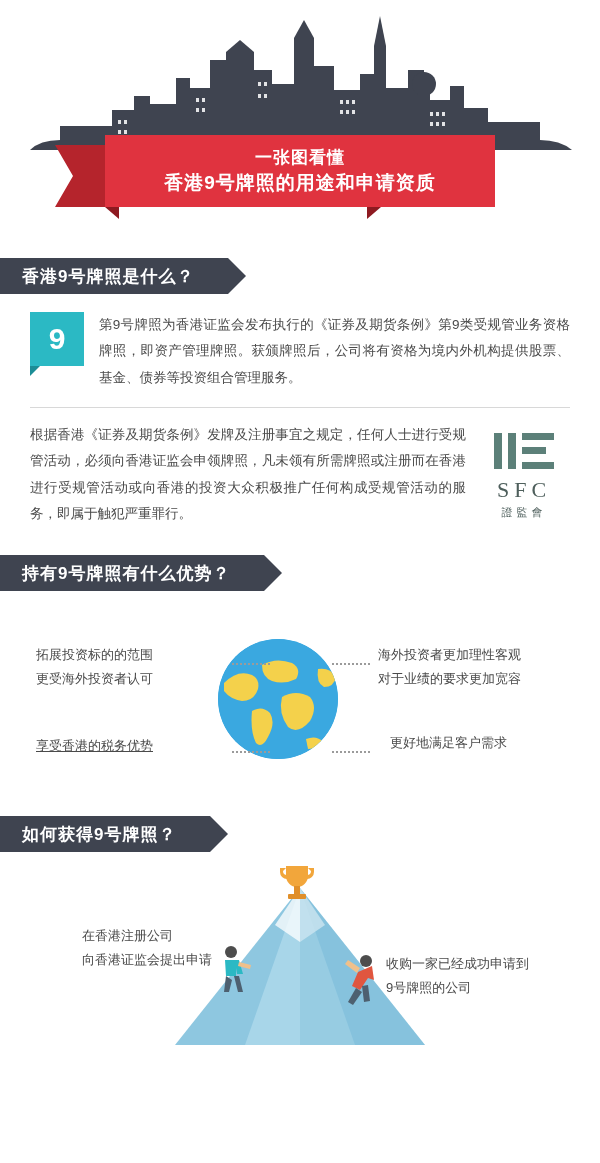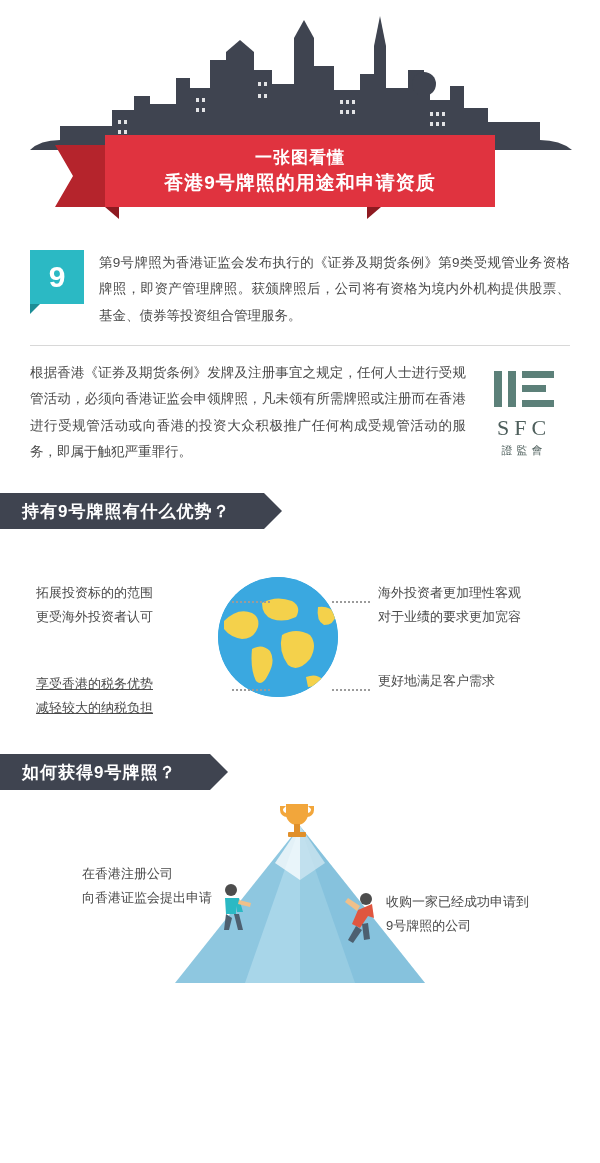--- a/index.html
+++ b/index.html
@@ -54,21 +54,21 @@
   .sfc .cn{font-size:11px;letter-spacing:4px;color:#4e5f5c;margin-top:2px;}
 
   
   .block2{position:relative;height:225px;}
   .globe{position:absolute;left:218px;top:48px;width:120px;height:120px;border-radius:50%;
     background:#3aa8e0;overflow:hidden;}
   .adv{position:absolute;font-size:13px;line-height:1.85;color:#4a4a4a;}
   .adv.tl{left:36px;top:52px;text-align:left;}
   .adv.tr{left:378px;top:52px;text-align:left;}
   .adv.bl{left:36px;top:143px;text-align:center;text-decoration:underline;}
-  .adv.br{left:378px;top:140px;text-align:left;}
+  .adv.br{left:390px;top:140px;text-align:left;}
   .dots{position:absolute;height:1px;border-top:2px dotted #9b9b9b;}
 
   
   .block3{position:relative;height:230px;}
   .mountain{position:absolute;left:175px;top:28px;width:250px;height:165px;}
   .m3text{position:absolute;font-size:13px;line-height:1.85;color:#4a4a4a;}
   .m3text.l{left:82px;top:72px;text-align:left;}
   .m3text.r{left:386px;top:100px;text-align:left;}
   .trophy{position:absolute;left:277px;top:10px;width:40px;height:42px;}
 </style>
@@ -139,20 +139,25 @@
       <div class="ribbon-tail right"></div>
       <div class="ribbon-fold l"></div>
       <div class="ribbon-fold r"></div>
       <div class="ribbon">
         <div class="t1">一张图看懂</div>
         <div class="t2">香港9号牌照的用途和申请资质</div>
       </div>
     </div>
   </div>
 
+  <div class="sec-head" style="margin-top:26px;">
+    <div class="bar">
+      <span>香港9号牌照是什么？</span>
+    </div>
+  </div>
 
   <div class="block1">
     <div class="b1row">
       <div class="badge9">
         <span>9</span>
       </div>
       <div class="b1text">第9号牌照为香港证监会发布执行的《证券及期货条例》第9类受规管业务资格牌照，即资产管理牌照。获颁牌照后，公司将有资格为境内外机构提供股票、基金、债券等投资组合管理服务。</div>
     </div>
 
     <div class="divider"></div>
@@ -201,21 +206,20 @@
     <div class="adv tl">
       <div>拓展投资标的的范围</div>
       <div>更受海外投资者认可</div>
     </div>
     <div class="adv tr">
       <div>海外投资者更加理性客观</div>
       <div>对于业绩的要求更加宽容</div>
     </div>
     <div class="adv bl">
       <div>享受香港的税务优势</div>
-      <div>减轻较大的纳税负担</div>
     </div>
     <div class="adv br">
       <div>更好地满足客户需求</div>
     </div>
   </div>
 
   <div class="sec-head">
     <div class="bar">
       <span>如何获得9号牌照？</span>
     </div>

